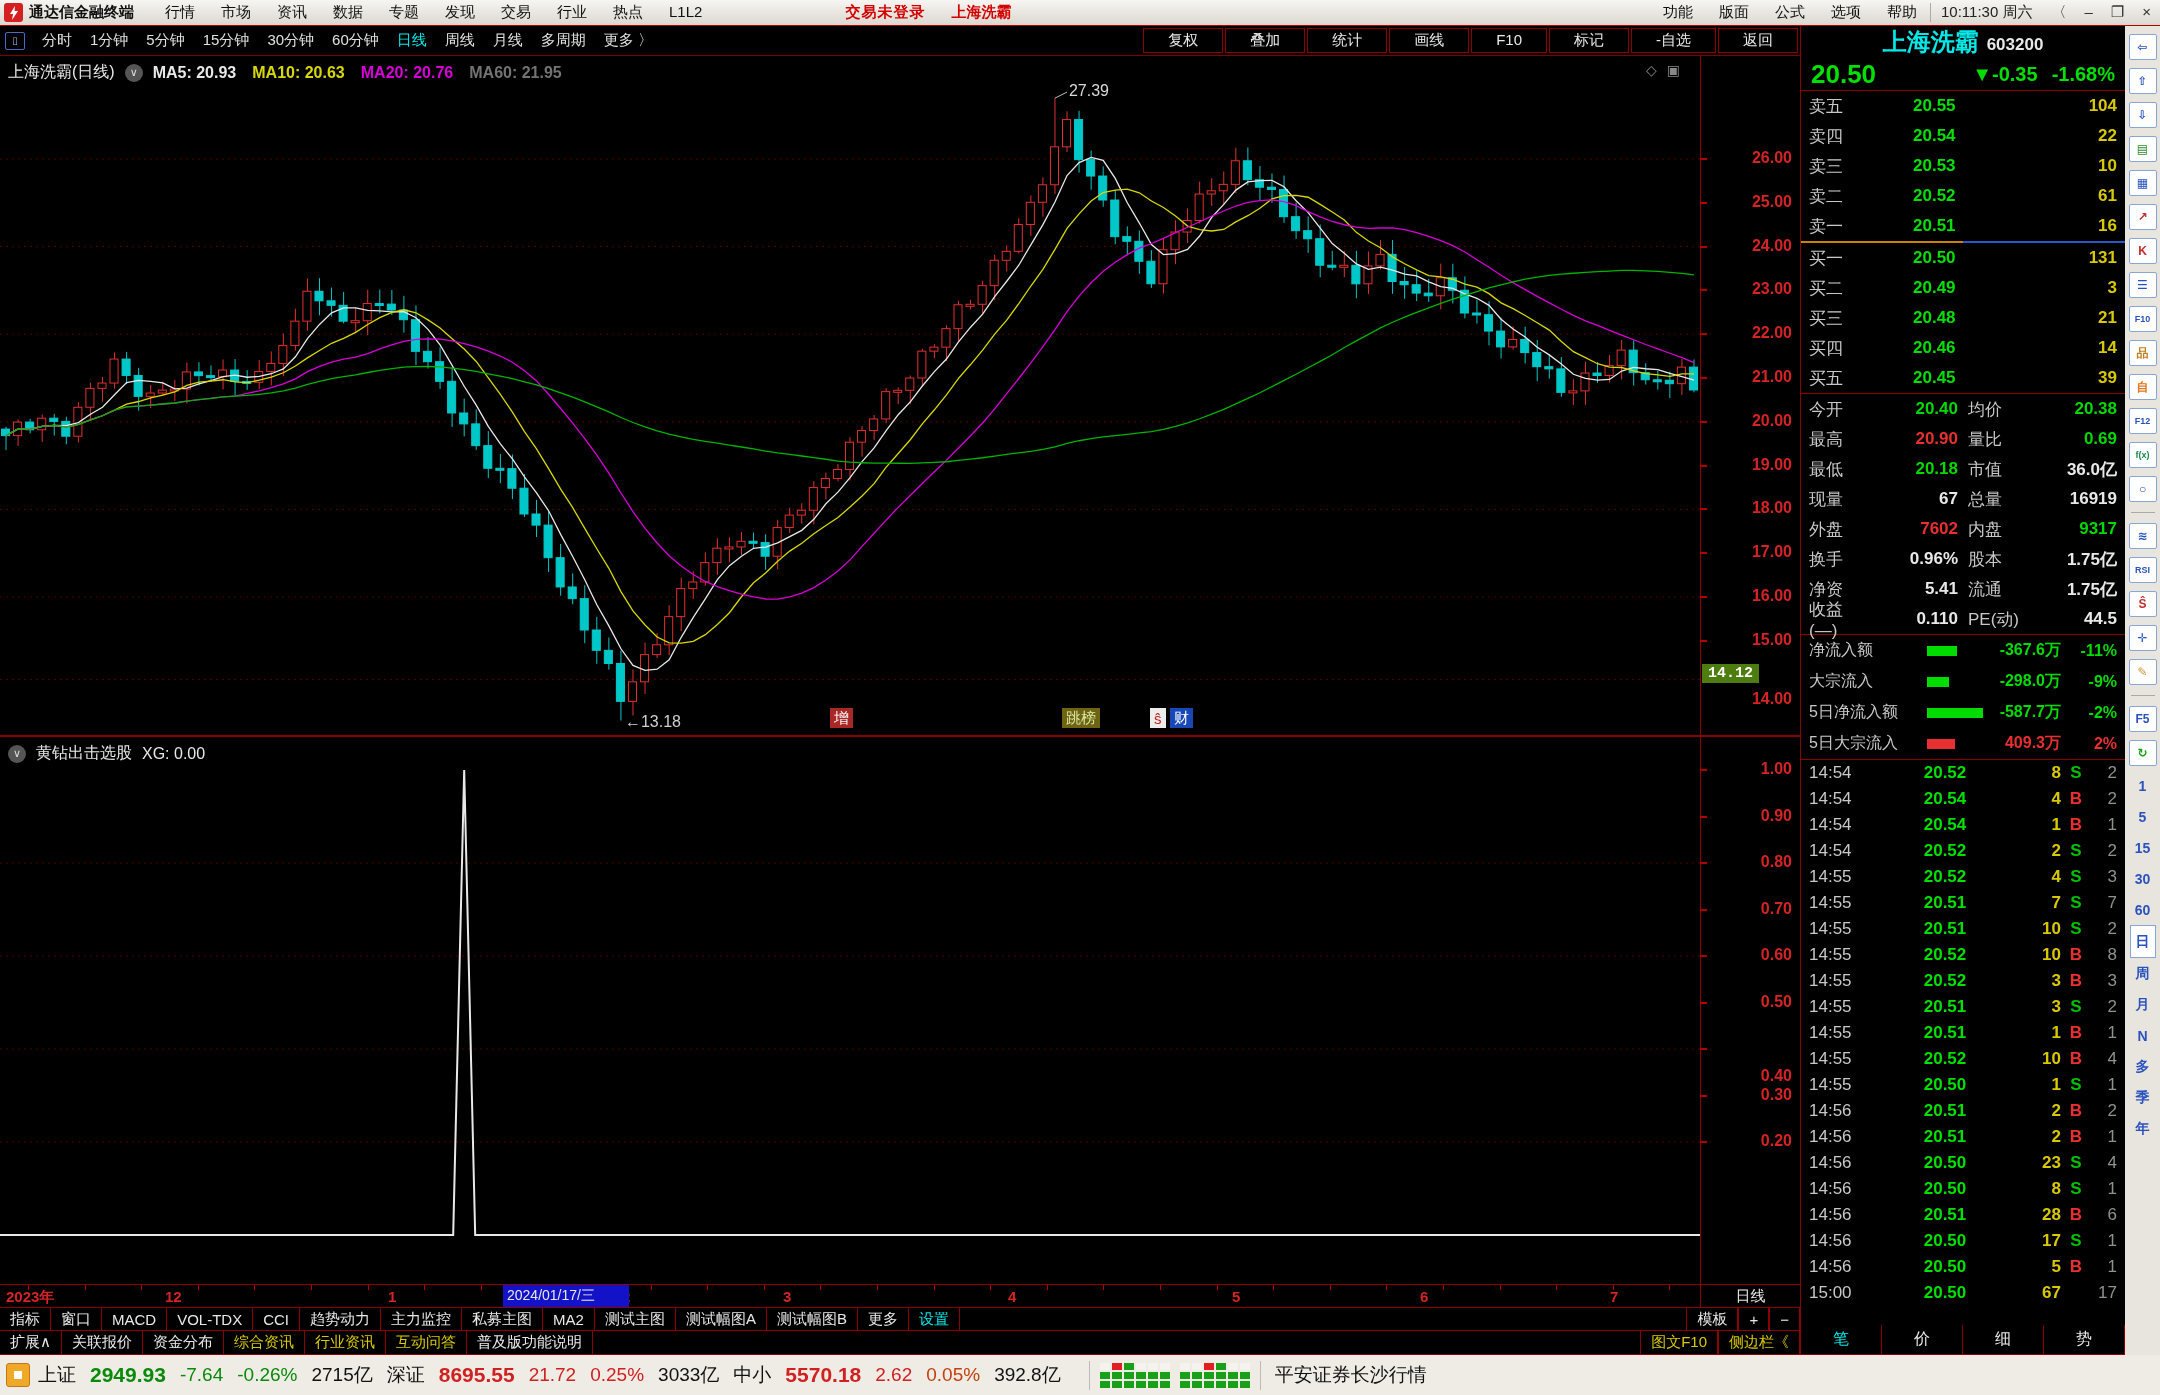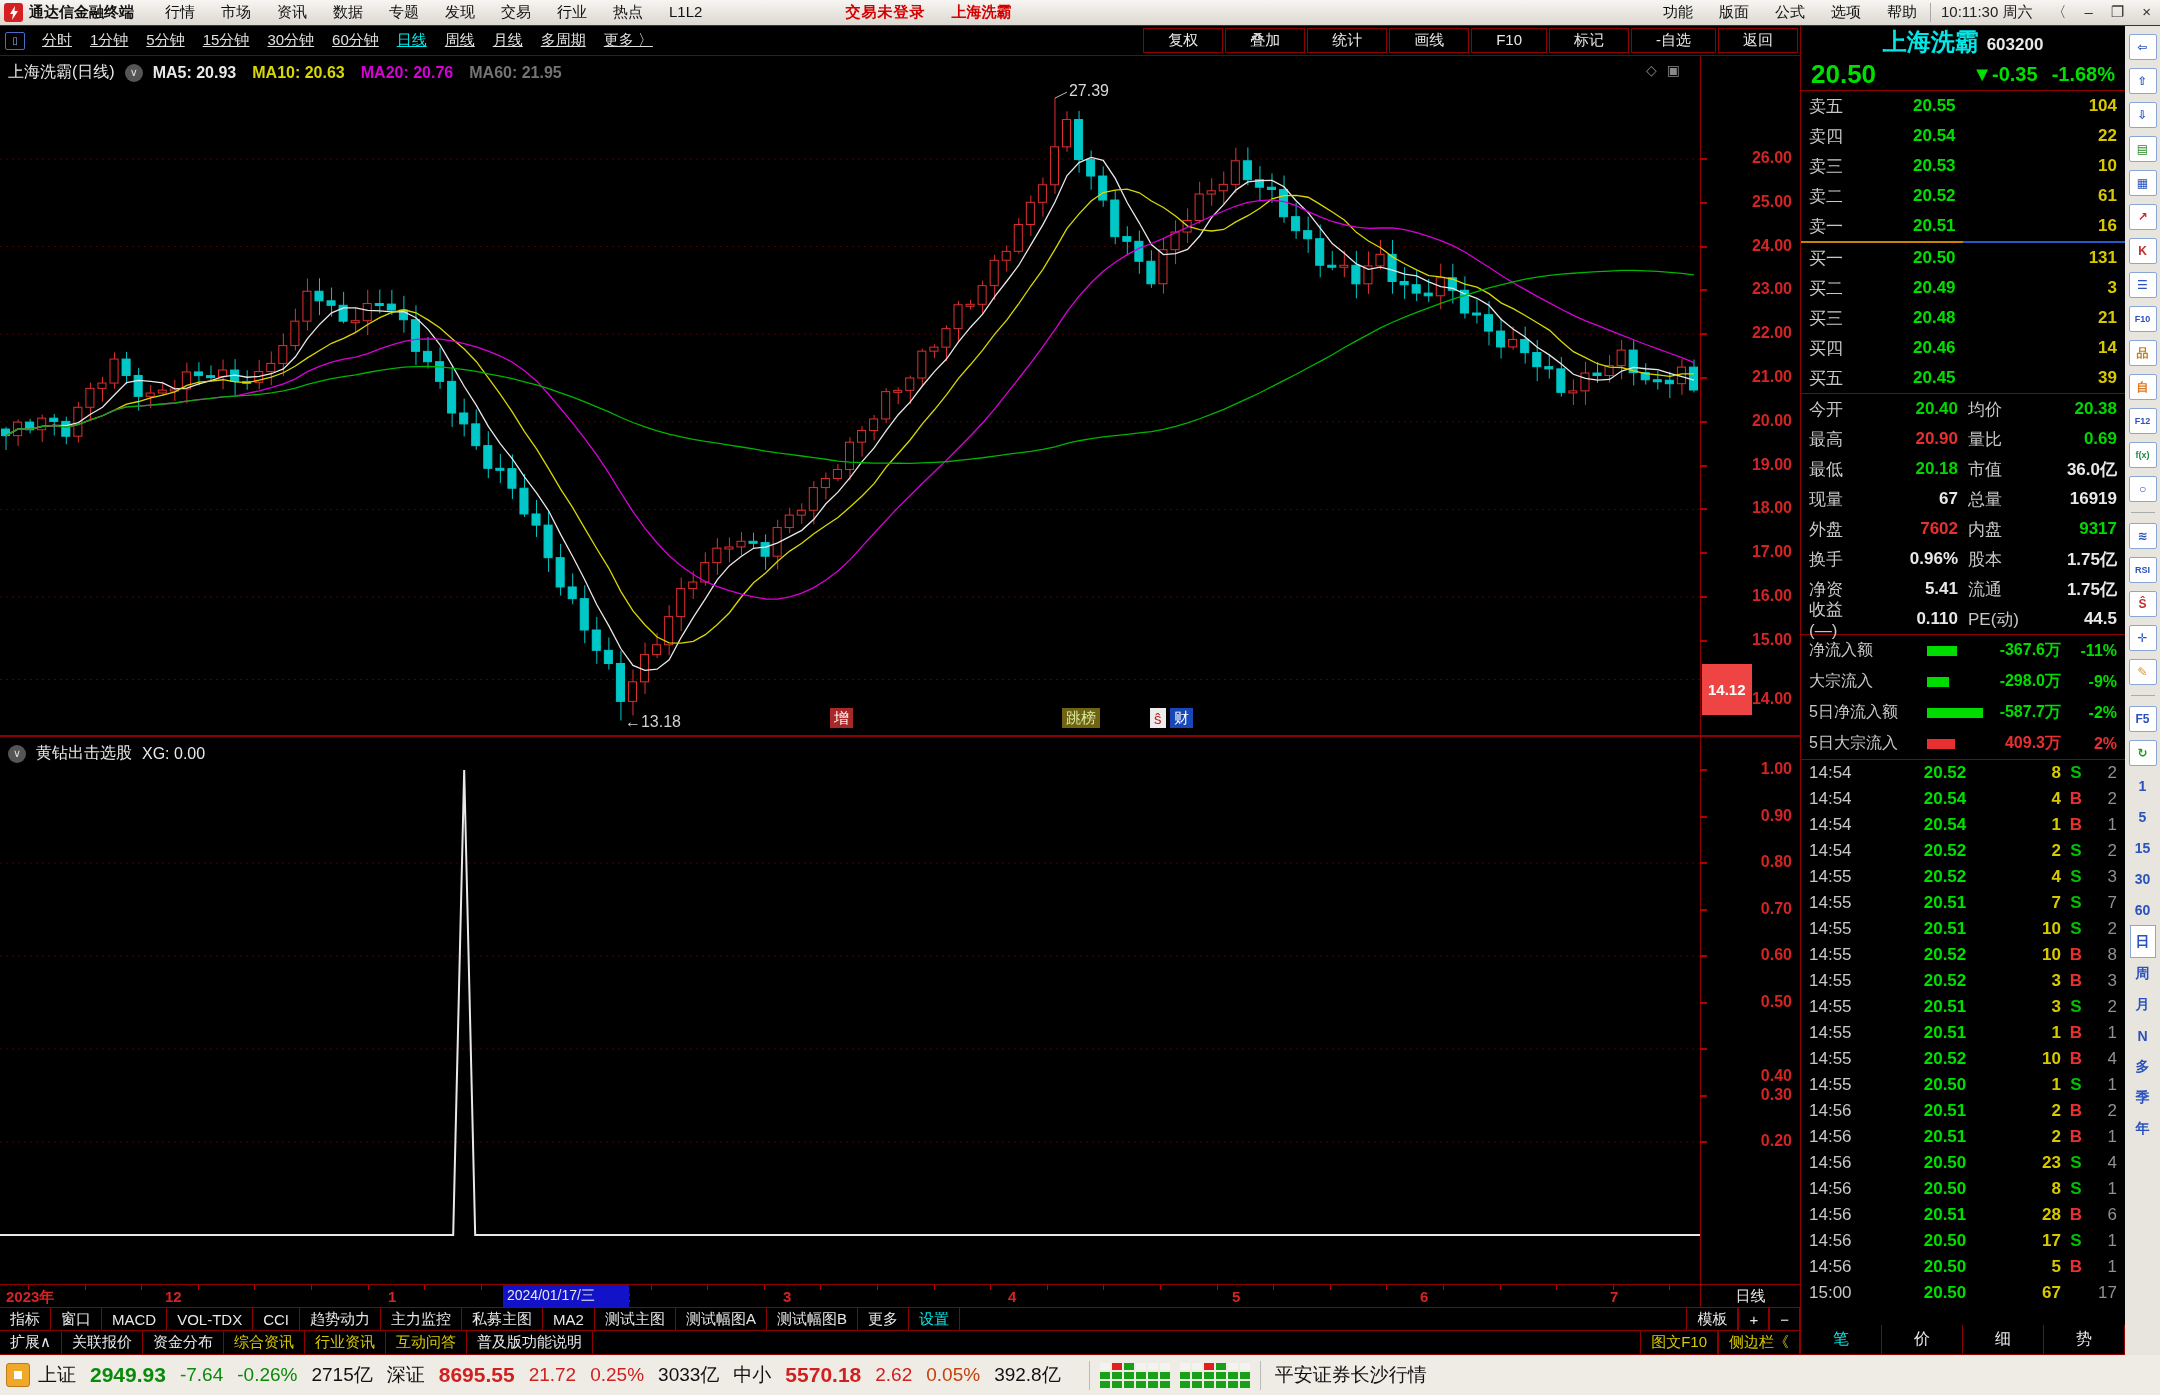--- a/index.html
+++ b/index.html
@@ -16,38 +16,38 @@
   .red-status{color:#d40000;font-weight:bold;margin-left:130px;letter-spacing:1px;}
   .red-stock{color:#d40000;font-weight:bold;margin-left:26px;}
   .menubar .spacer{flex:1;}
   .clock{border-left:1px solid #aaa;padding:0 10px;color:#222;}
   .winbtn{padding:0 9px;color:#333;font-size:15px;}
   
   .toolbar{position:absolute;left:0;top:26px;width:1800px;height:30px;background:#000;
     display:flex;align-items:center;border-bottom:1px solid #7c0000;box-sizing:border-box;}
   .layouticon{width:18px;height:16px;border:1px solid #4a6ac8;border-radius:2px;margin:0 8px 0 5px;
     color:#9ab0e8;font-size:10px;display:flex;align-items:center;justify-content:center;}
-  .period{color:#e0e0e0;font-size:15px;padding:0 9px;cursor:default;text-decoration:underline;}
+  .period{color:#e0e0e0;font-size:15px;padding:0 9px;cursor:default;}
   .period.active{color:#00e8e8;}
   .toolbar .spacer{flex:1;}
   .tbbtn{color:#e8e8e8;font-size:15px;border:1px solid #8c0000;padding:2px 24px;margin-right:2px;}
   
   .chart{position:absolute;left:0;top:56px;width:1800px;height:681px;background:#000;
     border-bottom:2px solid #8c0000;box-sizing:border-box;overflow:hidden;}
   .subchart{position:absolute;left:0;top:737px;width:1800px;height:548px;background:#000;
     border-bottom:1px solid #8c0000;box-sizing:border-box;overflow:hidden;}
   .axis-sep{position:absolute;left:1700px;top:0;width:1px;height:100%;background:#8c0000;}
   .chart-title{position:absolute;left:8px;top:6px;font-size:16px;color:#e8e8e8;display:flex;align-items:center;gap:10px;z-index:5;}
   .chev{width:18px;height:18px;border-radius:50%;background:#555;color:#ddd;font-size:11px;
     display:flex;align-items:center;justify-content:center;}
   .corner-icons{position:absolute;right:110px;top:6px;color:#888;font-size:14px;letter-spacing:10px;z-index:5;}
   .ylab{position:absolute;width:86px;text-align:right;color:#d42424;font-size:16px;font-weight:bold;}
   .ytick{position:absolute;width:7px;height:2px;background:#b00000;}
-  .cursor-price{position:absolute;background:#ef4444;color:#fff;font-size:15px;font-weight:bold;
-    padding:17px 6px;z-index:6;}
+  .cursor-price{position:absolute;background:#4d7c0f;color:#fff;font-size:15px;font-weight:bold;
+    padding:1px 6px;z-index:6;font-family:Liberation Mono, monospace;}
   .wm-main{position:absolute;left:878px;top:628px;font-size:34px;font-weight:bold;color:#8a1111;
     letter-spacing:2px;z-index:4;white-space:nowrap;}
   .wm-main .url{color:#a31212;margin-left:30px;}
   .badge-row{position:absolute;top:652px;left:0;width:1700px;height:22px;z-index:5;font-size:15px;}
   .badge{position:absolute;top:0;height:20px;display:flex;align-items:center;padding:0 4px;color:#fff;}
   
   .timeline{position:absolute;left:0;top:1285px;width:1800px;height:23px;background:#000;
     border-bottom:1px solid #8c0000;box-sizing:border-box;}
   .tlab{position:absolute;top:3px;color:#d42424;font-size:15px;font-weight:bold;}
   .thl{position:absolute;top:0;height:22px;background:#1212c8;color:#e8e8e8;font-size:14px;

